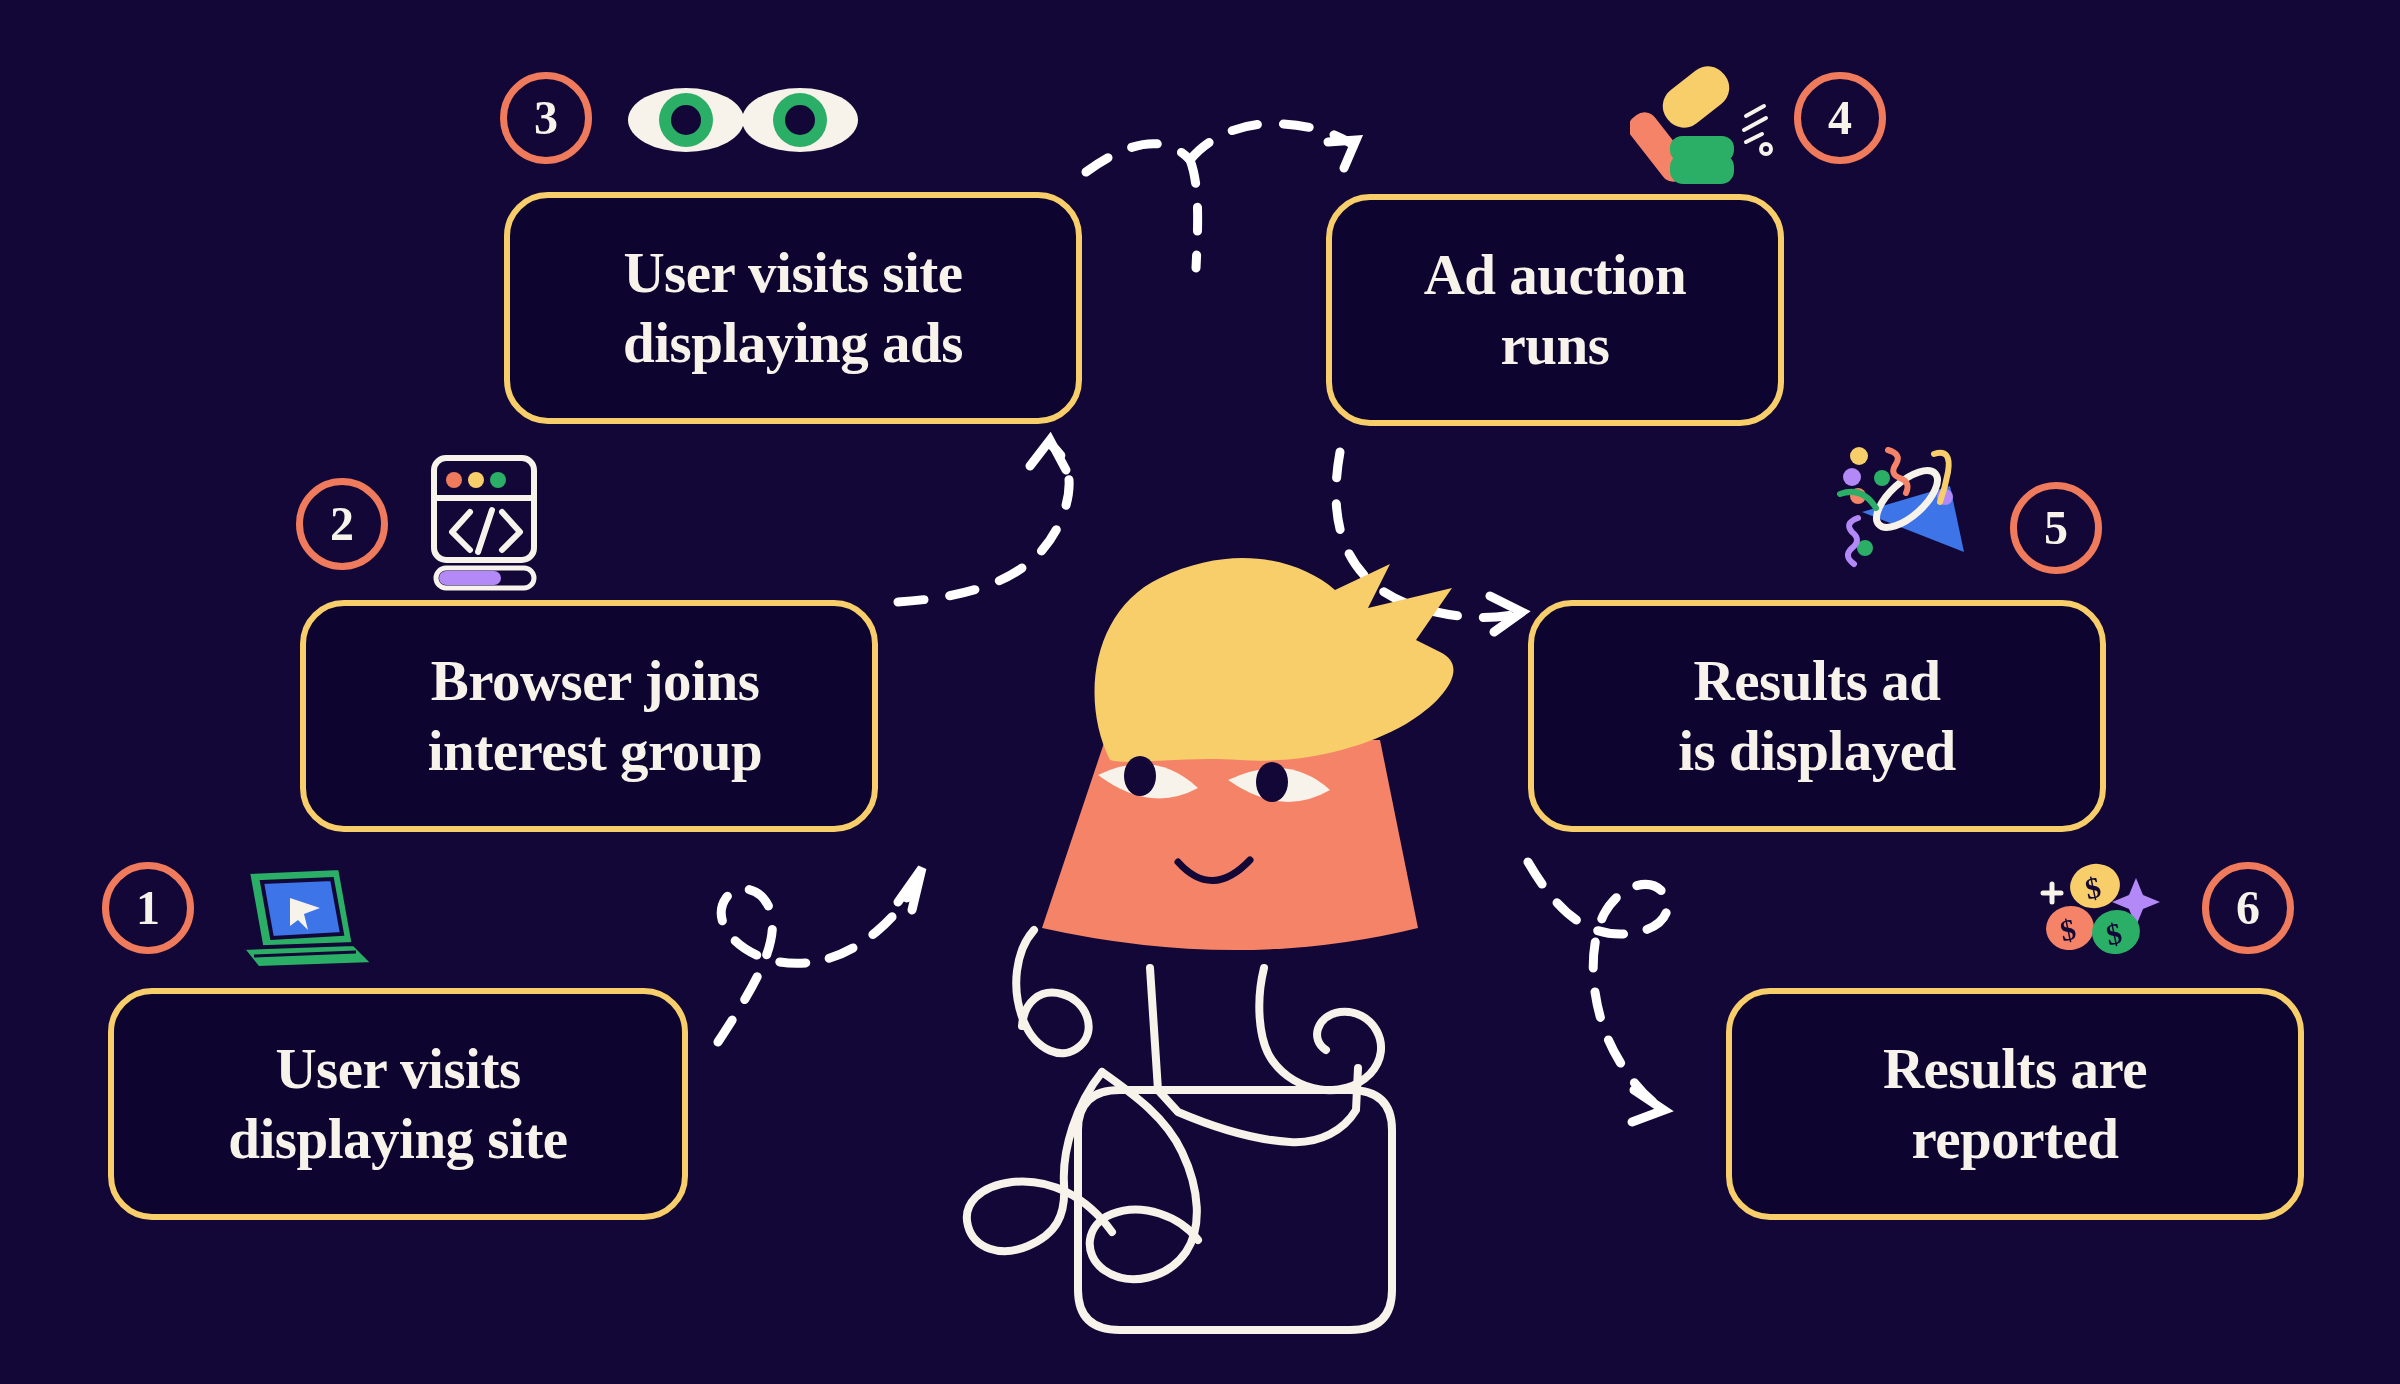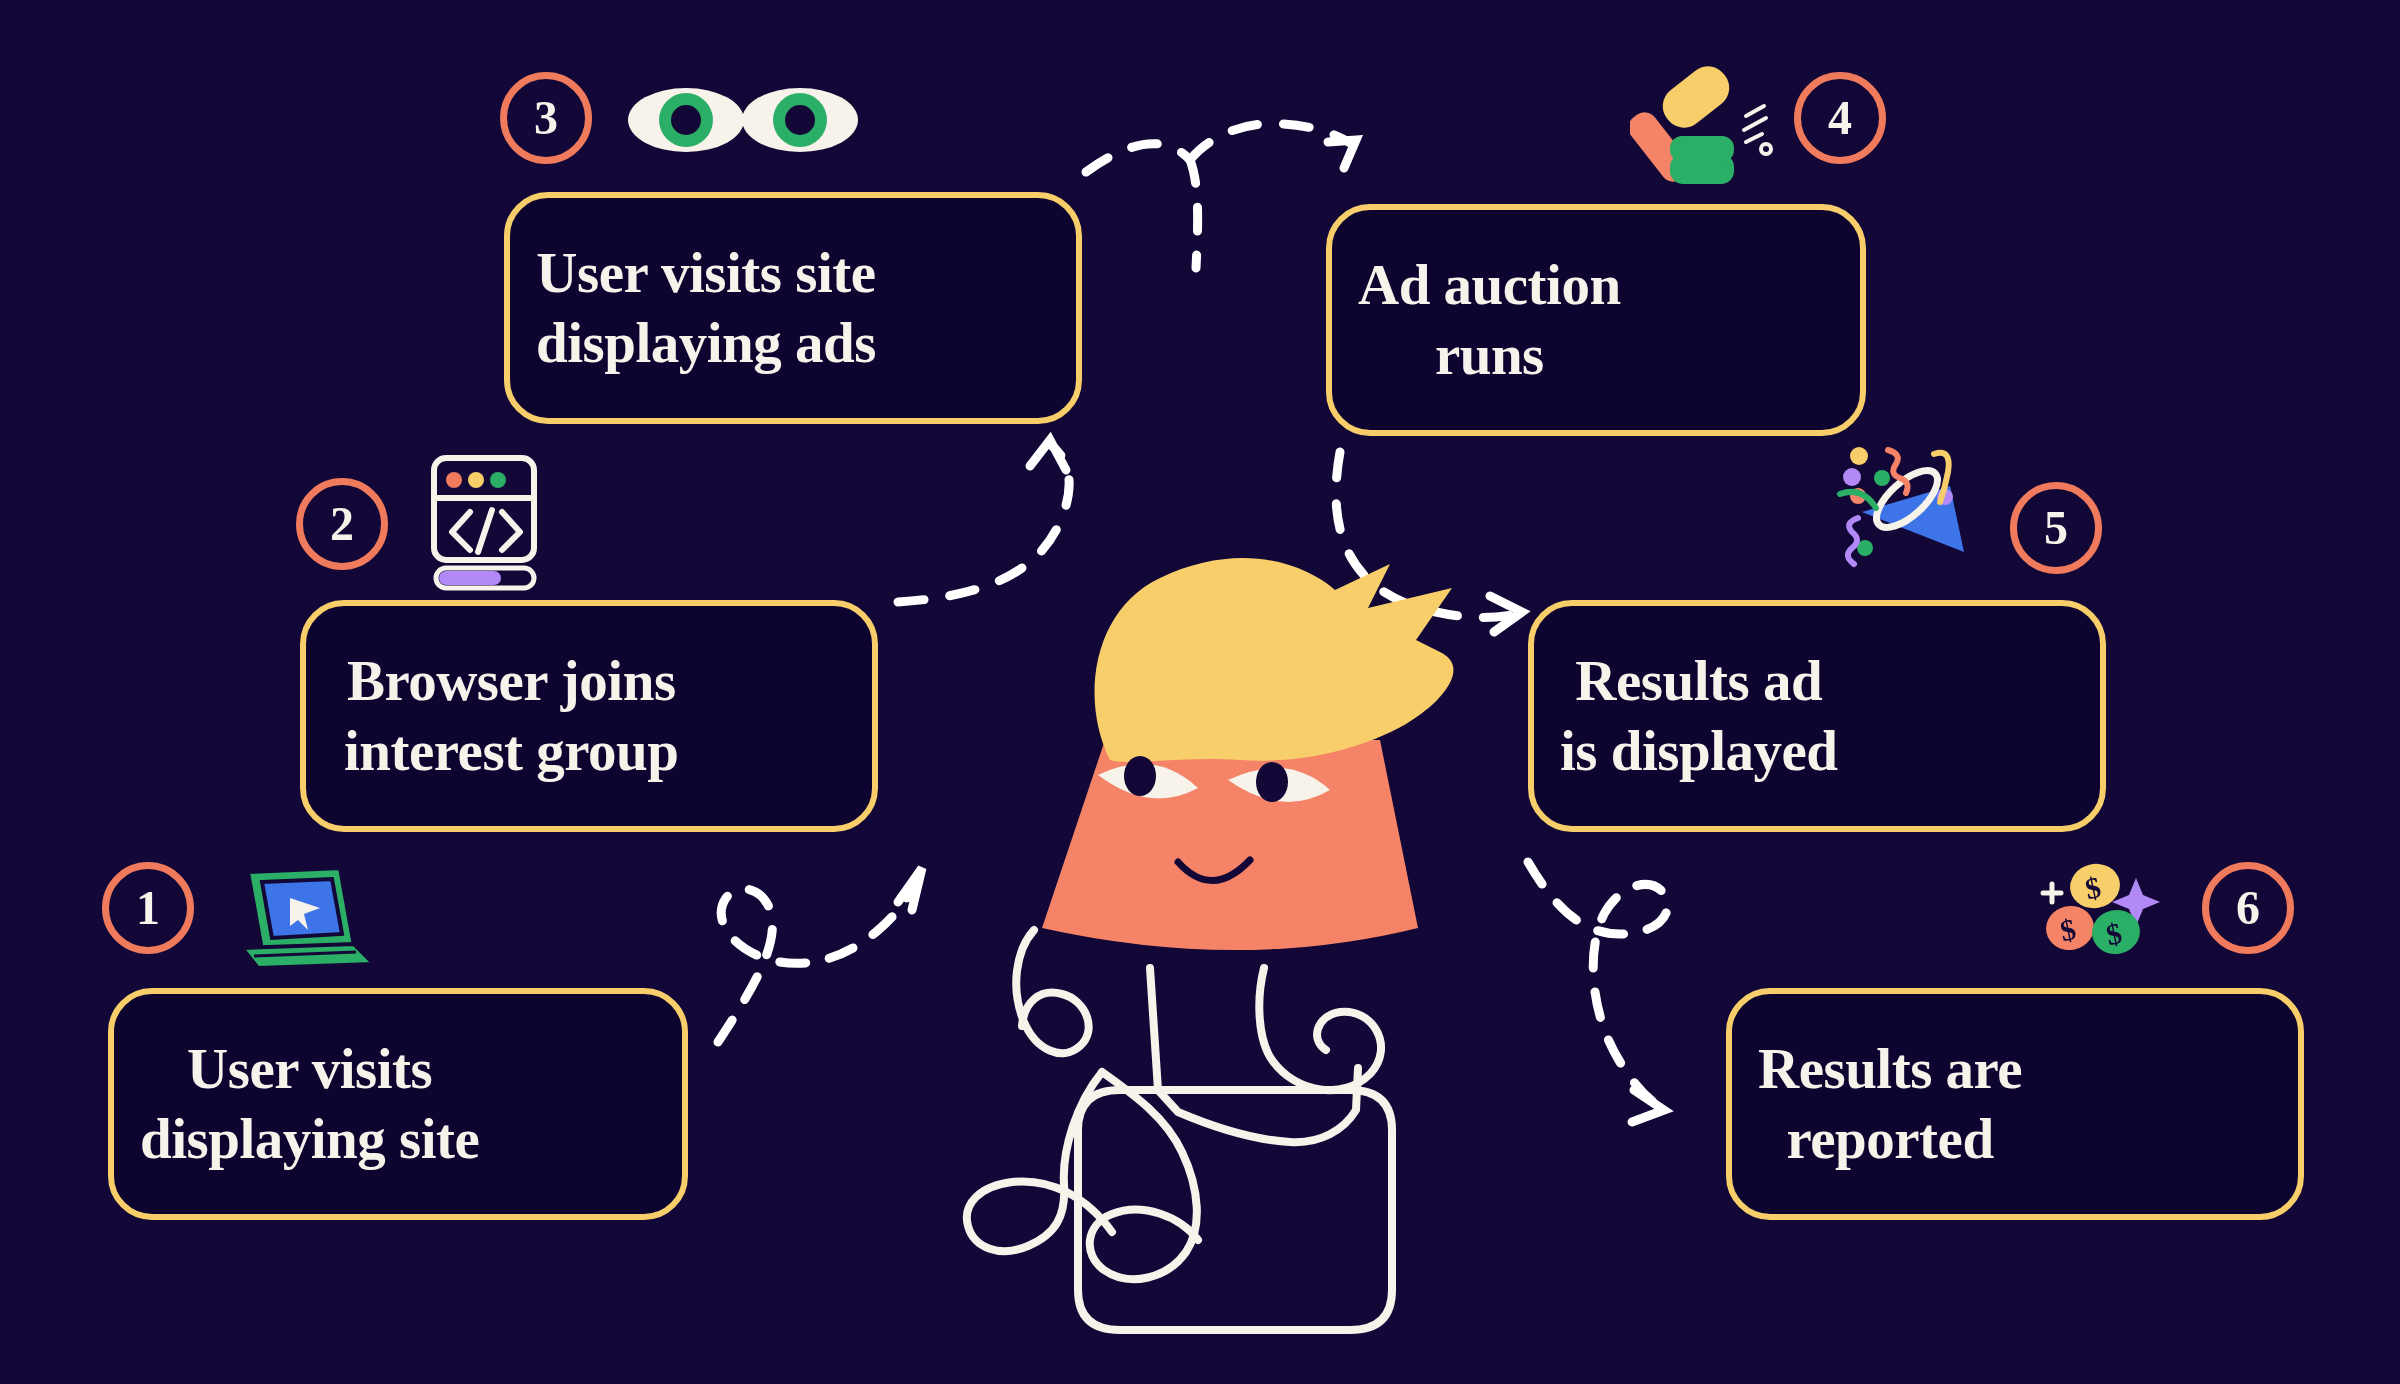--- a/index.html
+++ b/index.html
@@ -14,20 +14,21 @@
 
   
   .step-box{
     position:absolute;
     box-sizing:border-box;
     border:6px solid #F8CE6B;
     border-radius:44px;
     background:#0D0430;
     display:flex;
     align-items:center;
+    justify-content:center;
     text-align:center;
   }
   .step-label{
     color:#F7F2EA;
     font-family:"Liberation Serif", serif;
     font-weight:bold;
     font-size:57px;
     line-height:1.22;
     letter-spacing:-0.5px;
     white-space:pre-line;
@@ -197,21 +198,21 @@
         <line x1="116" y1="52" x2="134" y2="42"></line>
         <line x1="114" y1="66" x2="136" y2="54"></line>
         <line x1="116" y1="78" x2="132" y2="70"></line>
       </g>
       <circle cx="136" cy="85" r="5" fill="none" stroke="#F7F2EA" stroke-width="4"></circle>
     </svg>
   </div>
   <div class="badge" style="left:1794px;top:72px;">
     <span class="badge-num">4</span>
   </div>
-  <div class="step-box" style="left:1326px;top:204px;width:540px;height:232px;">
+  <div class="step-box" style="left:1326px;top:194px;width:458px;height:232px;">
     <span class="step-label">Ad auction
 runs</span>
   </div>
 
   <div class="icon-wrap" style="left:1836px;top:440px;width:150px;height:130px;">
     <svg viewBox="0 0 150 130" width="150" height="130">
       <path d="M114 46 L128 112 L26 72 Z" fill="#3D74E8"></path>
       <ellipse cx="71" cy="59" rx="38" ry="17" fill="none" stroke="#F7F2EA" stroke-width="7" transform="rotate(-42 71 59)"></ellipse>
       <circle cx="23" cy="16" r="9" fill="#F8CE6B"></circle>
       <circle cx="16" cy="37" r="9" fill="#B388F7"></circle>

